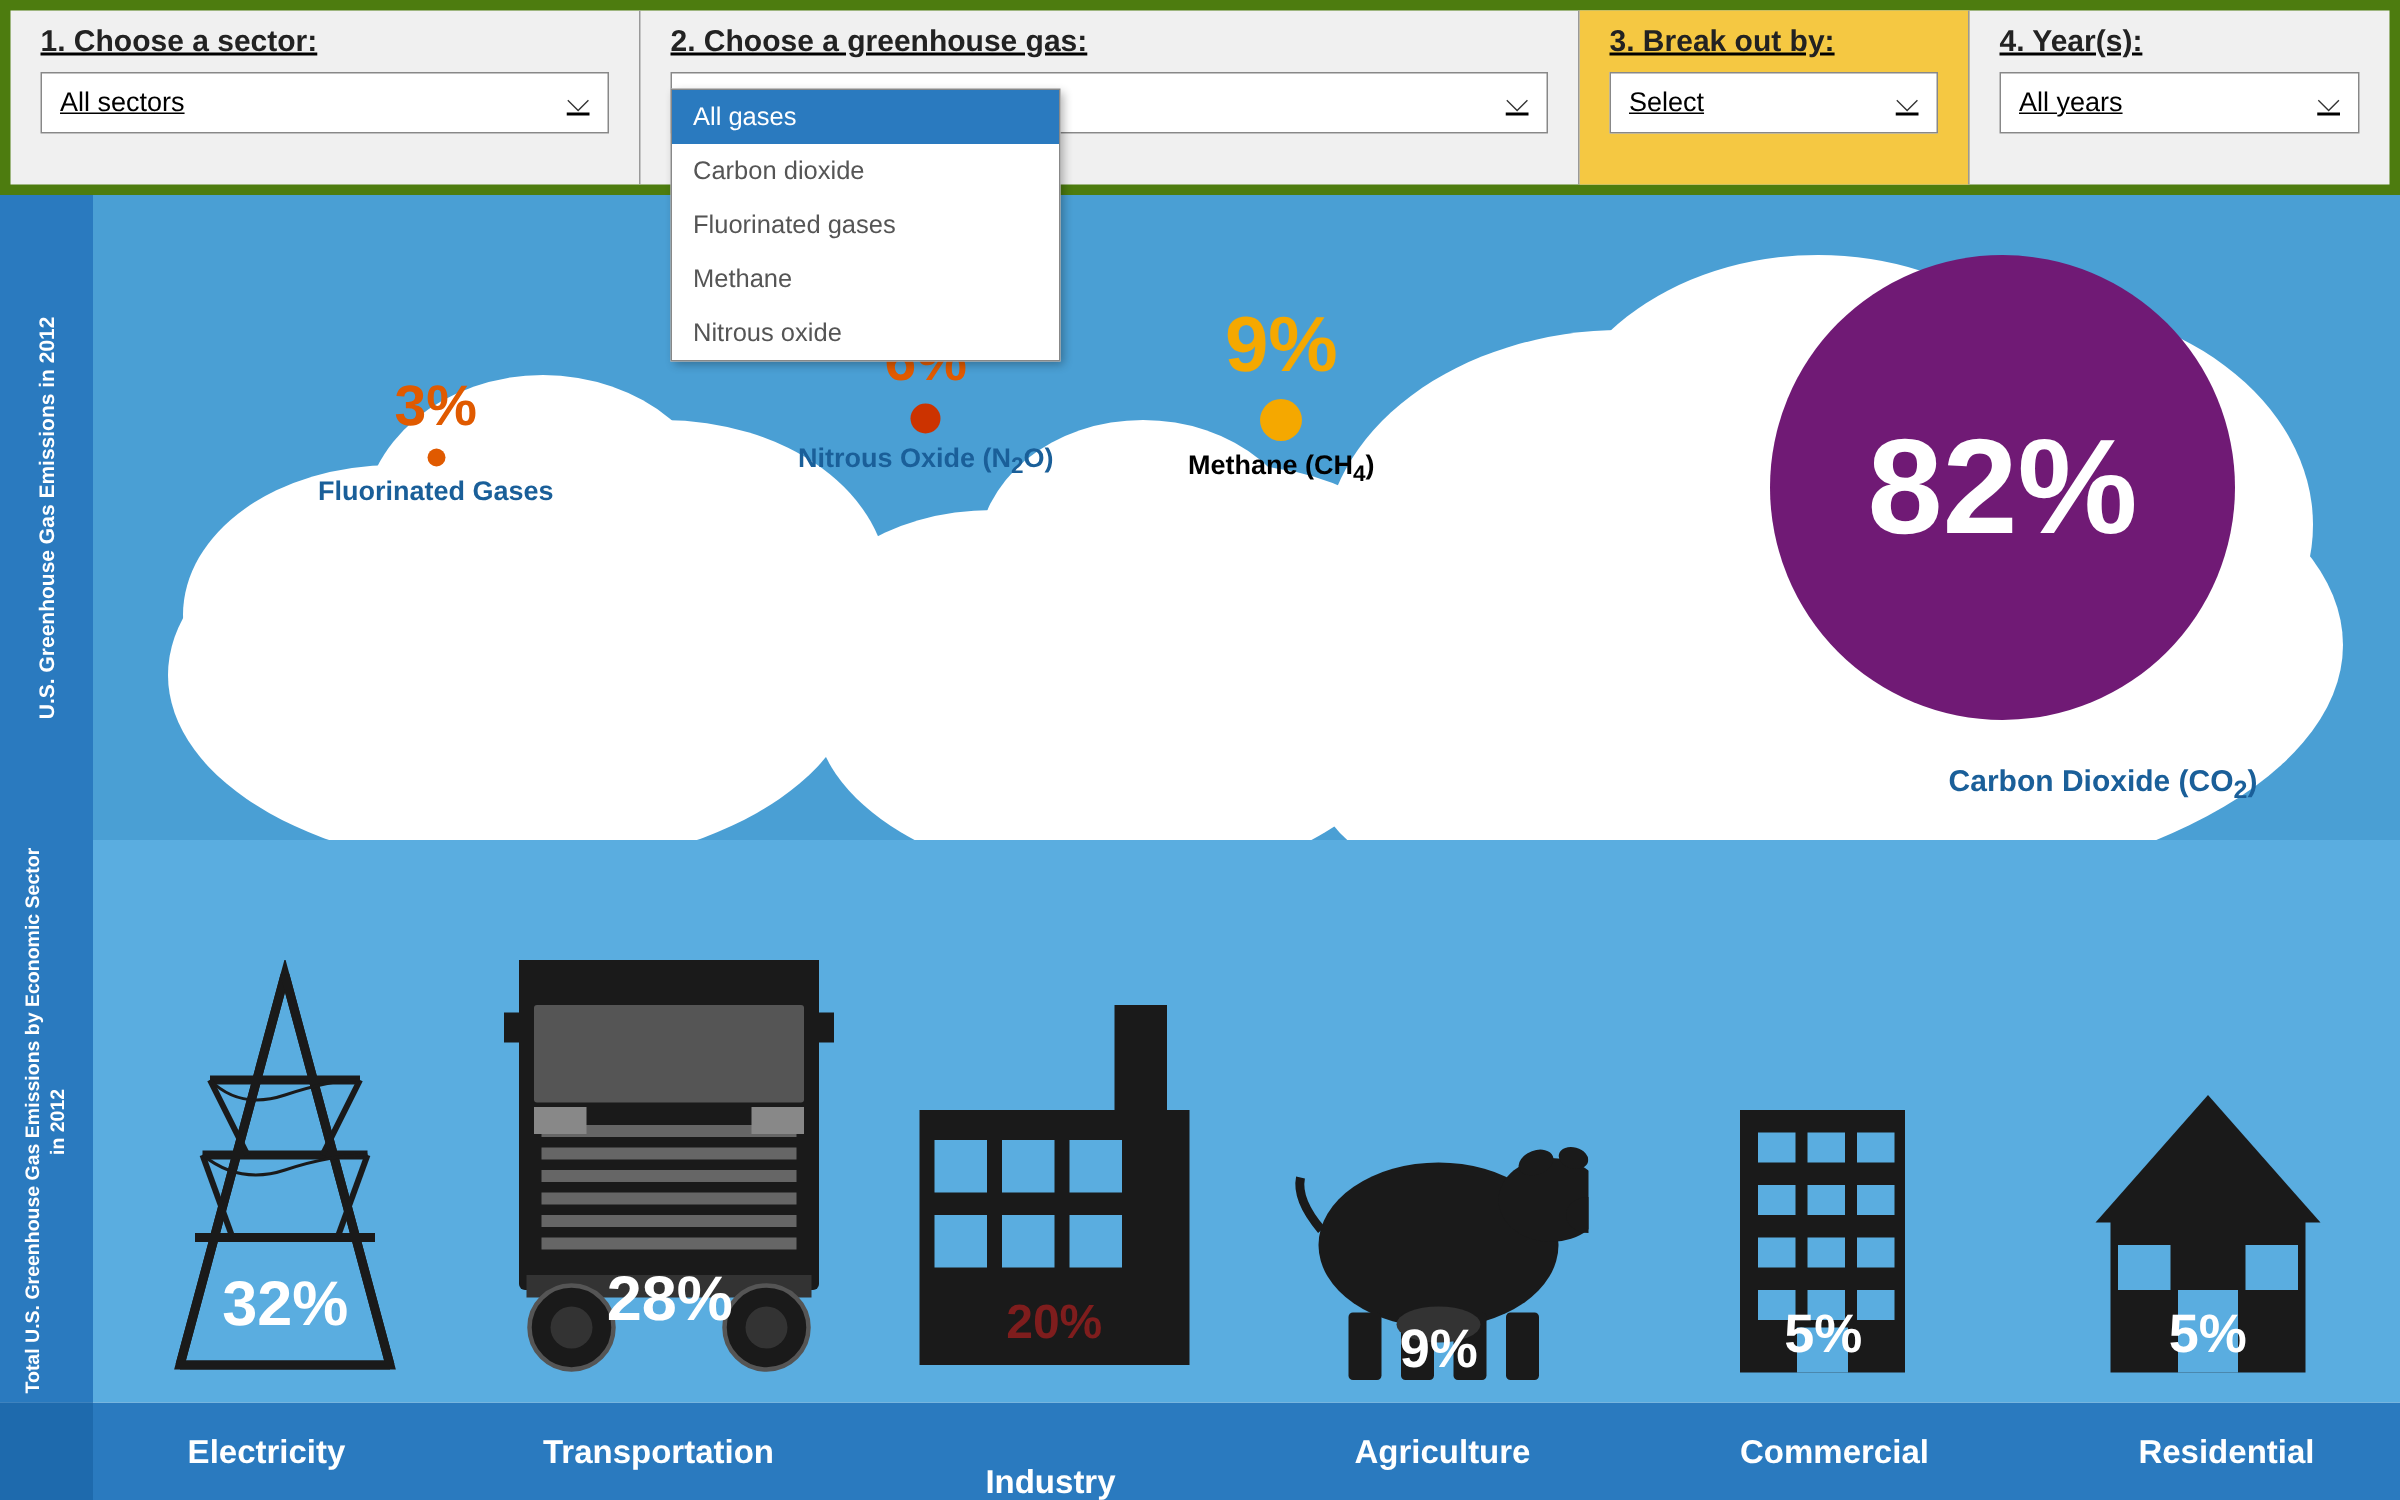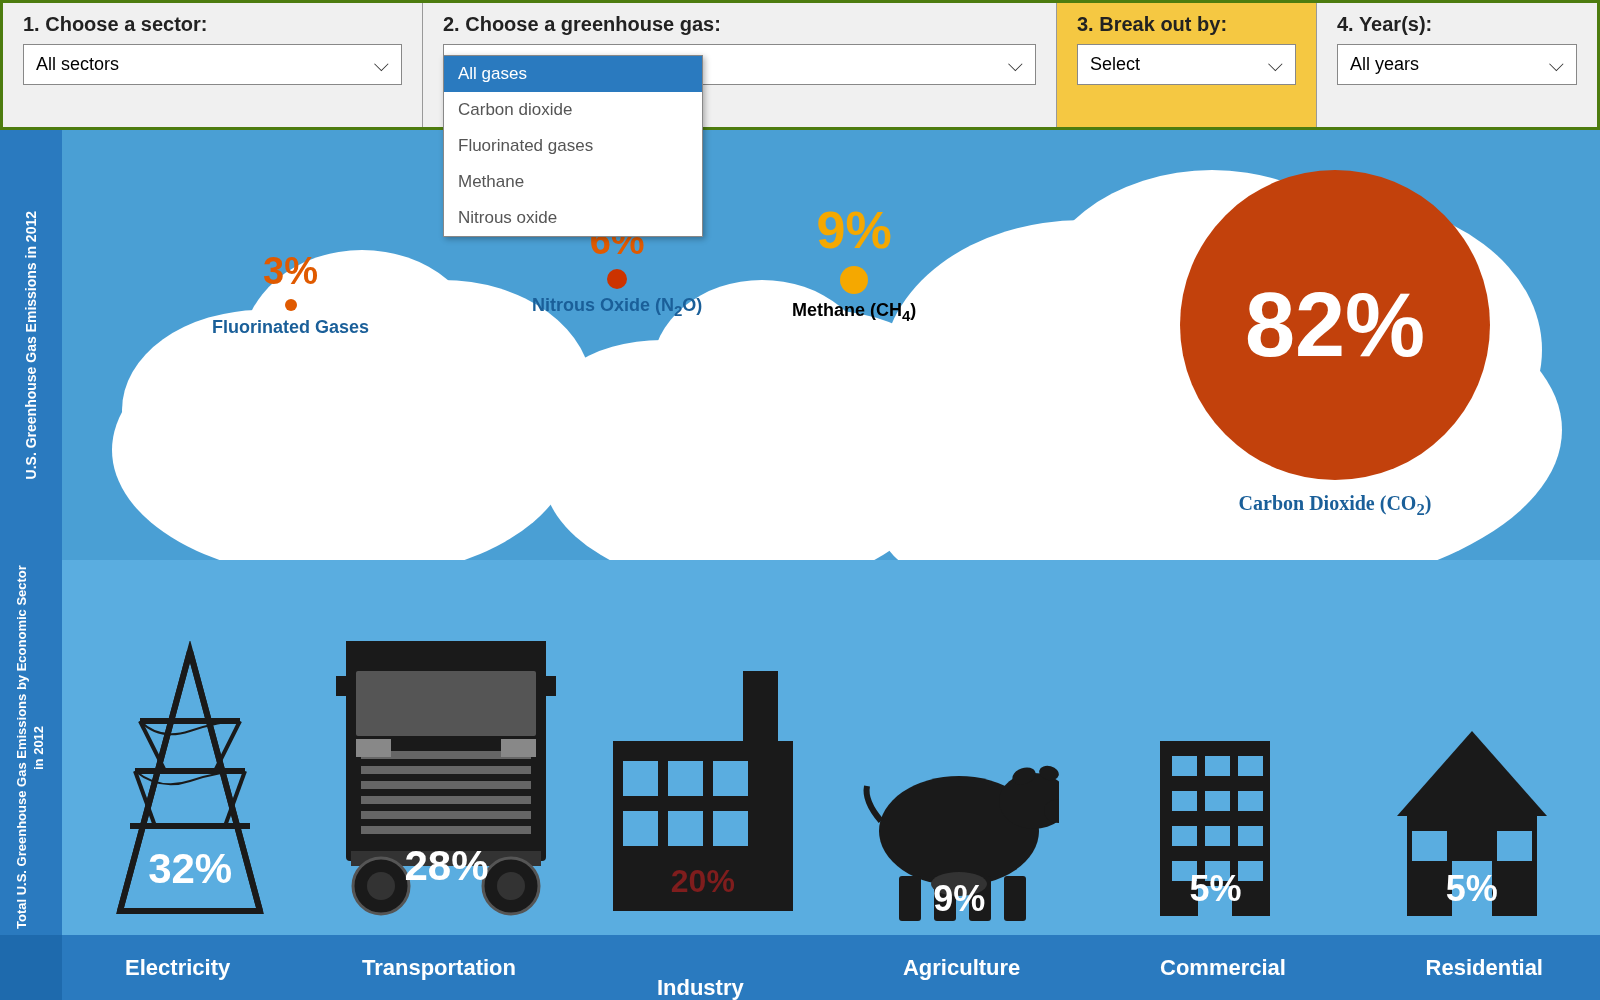--- a/index.html
+++ b/index.html
@@ -2,23 +2,24 @@
 <html><head>
   <meta charset="utf-8">
   <style>
     * { box-sizing: border-box; margin: 0; padding: 0; }
     body { width: 1600px; height: 1000px; font-family: Arial, sans-serif; overflow: hidden; background: #fff; }
 
     
     #header {
       display: flex;
       align-items: stretch;
-      border: 3px solid #4d7c0f;
+      border: 7px solid #4d7c0f;
       background: #f0f0f0;
       height: 130px;
+      text-decoration: underline;
     }
     .header-section {
       border-right: 1px solid #999;
       padding: 10px 20px;
       display: flex;
       flex-direction: column;
       justify-content: flex-start;
     }
     .header-section:last-child { border-right: none; padding-left: 20px; }
     .header-section h3 {
@@ -183,24 +184,24 @@
         <div style="width:20px; height:20px; border-radius:50%; background:#cc3300; margin:6px 0;"></div>
         <span style="font-size:18px; font-weight:bold; color:#1a5f99;">Nitrous Oxide (N<sub>2</sub>O)</span>
       </div>
 
       <div style="position:absolute; left:730px; top:70px; display:flex; flex-direction:column; align-items:center;">
         <span style="font-size:52px; font-weight:bold; color:#f5a800;">9%</span>
         <div style="width:28px; height:28px; border-radius:50%; background:#f5a800; margin:6px 0;"></div>
         <span style="font-size:18px; font-weight:bold; color:#000000;">Methane (CH<sub>4</sub>)</span>
       </div>
 
-      <div style="position:absolute; right:110px; top:40px; width:310px; height:310px; border-radius:50%; background:#c2410c; display:flex; flex-direction:column; align-items:center; justify-content:center;">
+      <div style="position:absolute; right:110px; top:40px; width:310px; height:310px; border-radius:50%; background:#701a75; display:flex; flex-direction:column; align-items:center; justify-content:center;">
         <span style="font-size:90px; font-weight:bold; color:#fff; line-height:1;">82%</span>
       </div>
-      <div style="position:absolute; right:95px; top:362px; width:340px; text-align:center;font-family:Liberation Serif, serif;">
+      <div style="position:absolute; right:95px; top:380px; width:340px; text-align:right;">
         <span style="font-size:20px; font-weight:bold; color:#1a5f99;">Carbon Dioxide (CO<sub>2</sub>)</span>
       </div>
 
     </div>
   </div>
 
   <div class="row-with-label" style="height:375px; display:flex;">
     <div class="side-label" style="width:62px; background:#2a7abf; display:flex; align-items:center; justify-content:center;">
       <span style="writing-mode:vertical-rl; transform:rotate(180deg); color:#fff; font-size:13px; font-weight:bold; text-align:center; line-height:1.3;">Total U.S. Greenhouse Gas Emissions by Economic Sector in 2012</span>
     </div>

